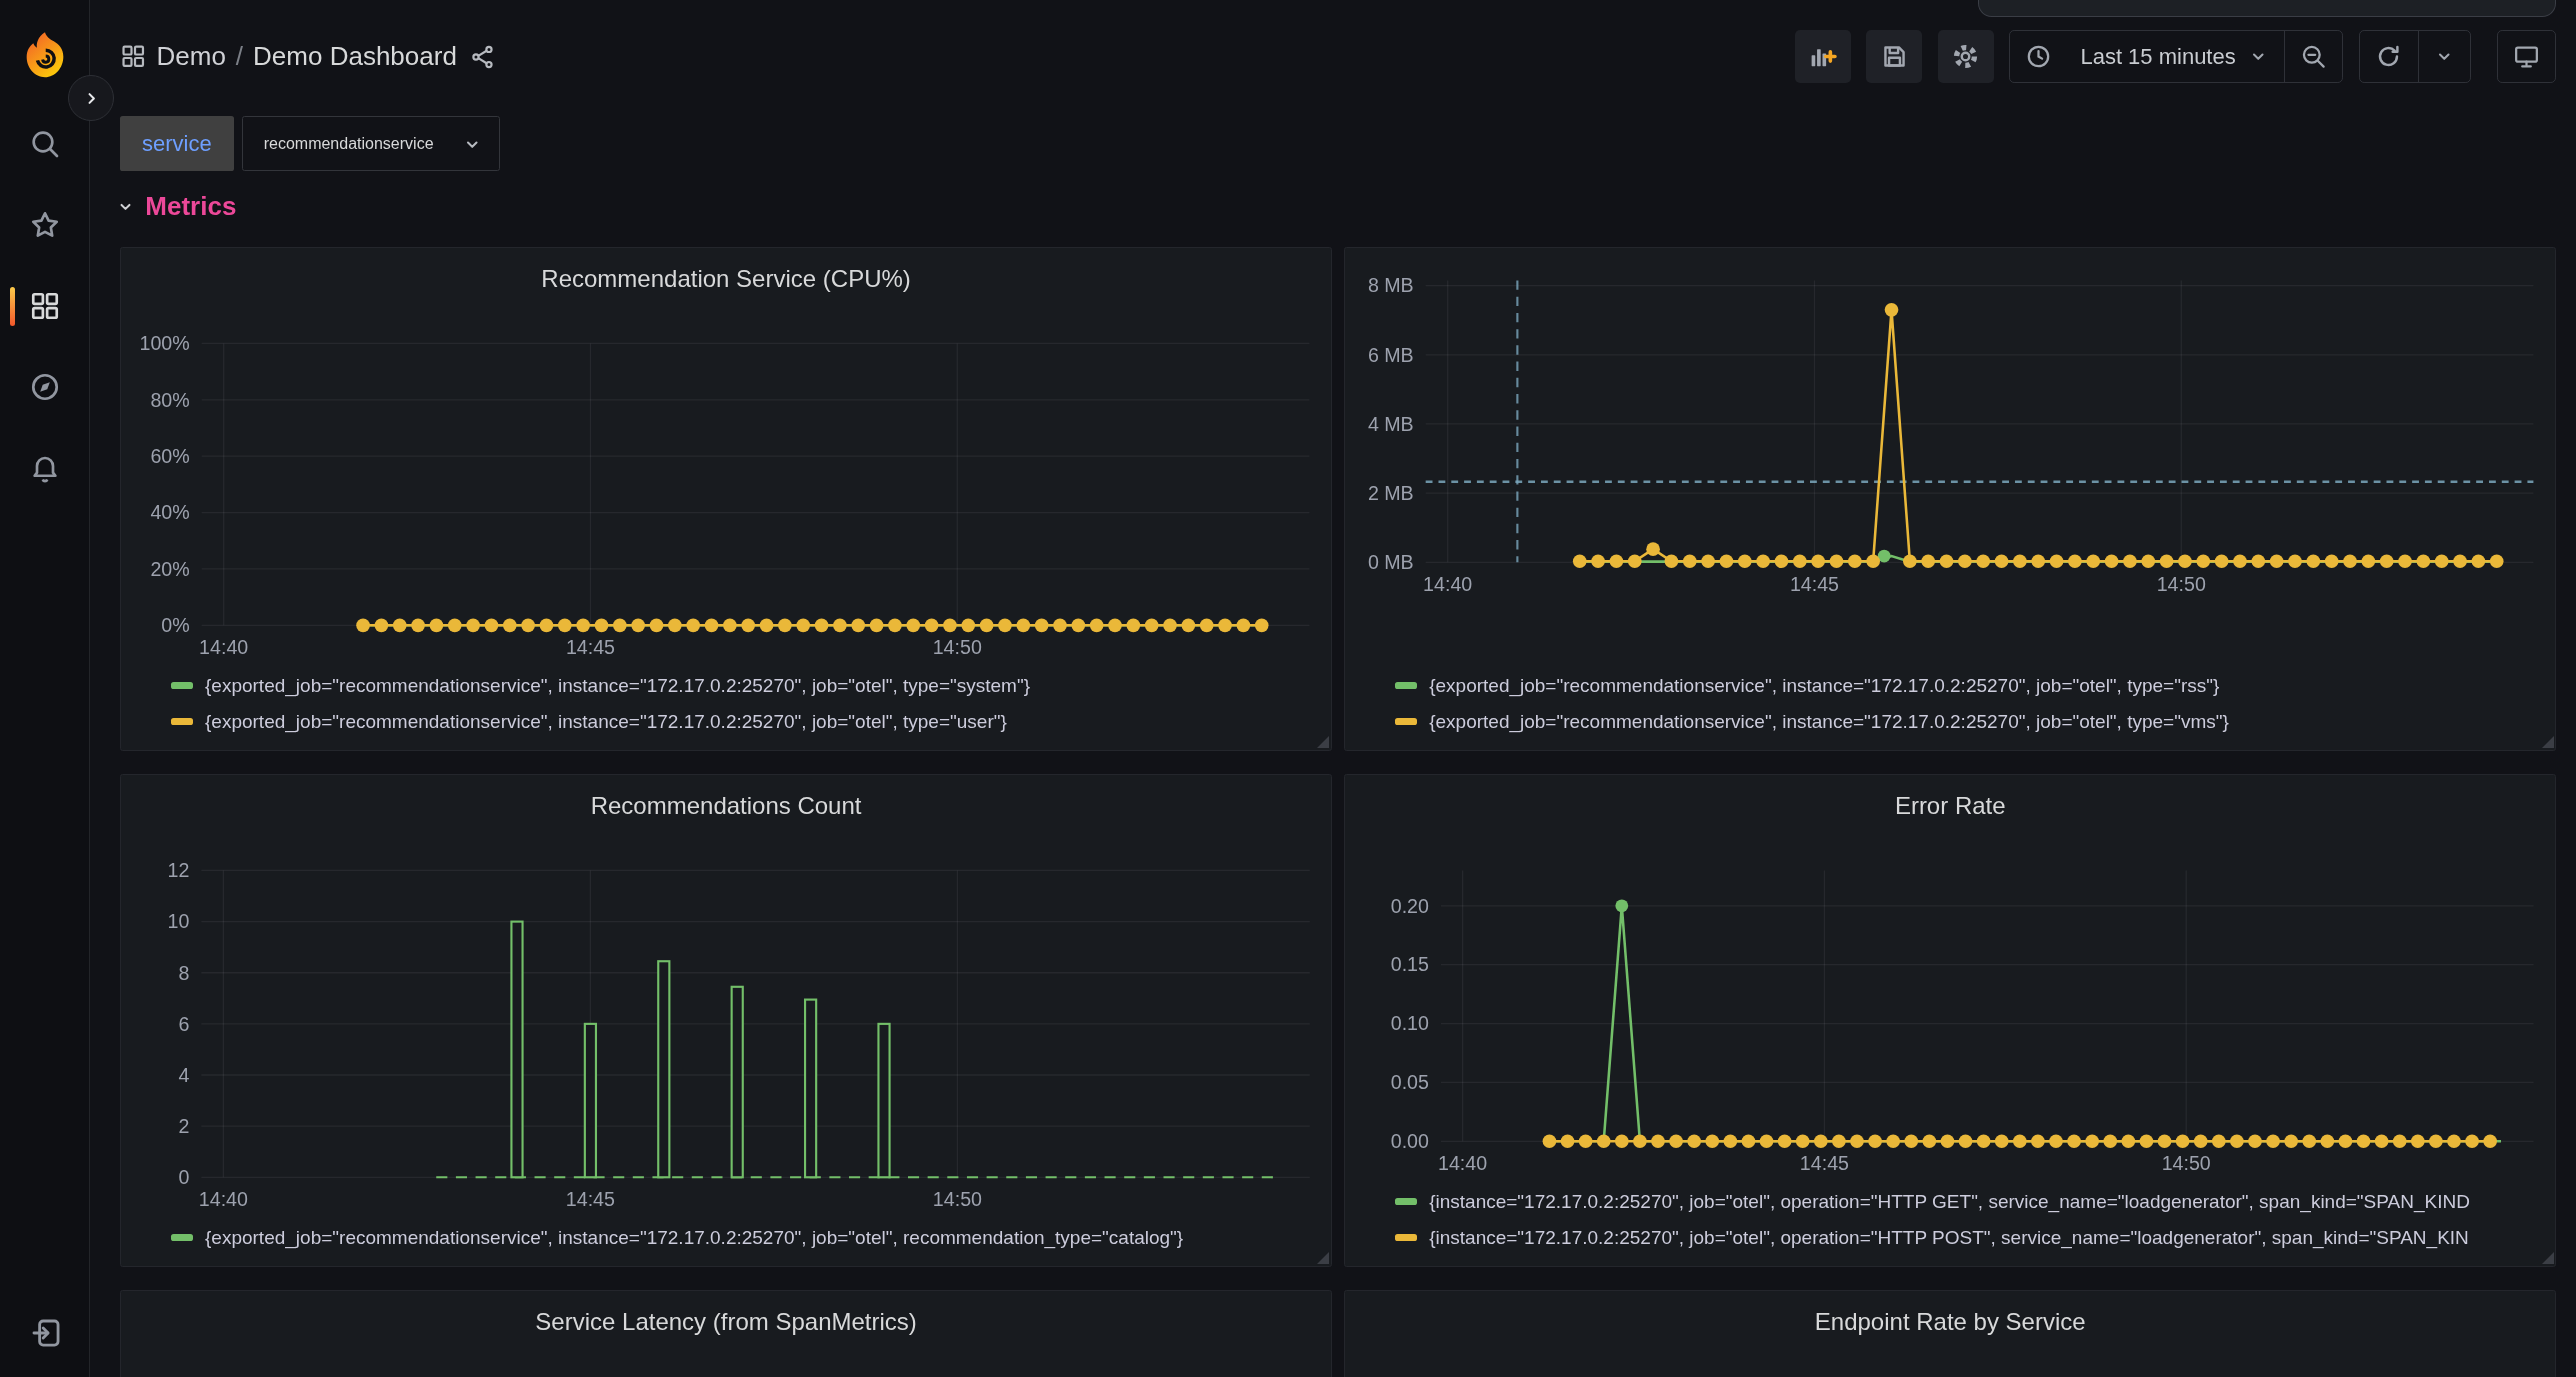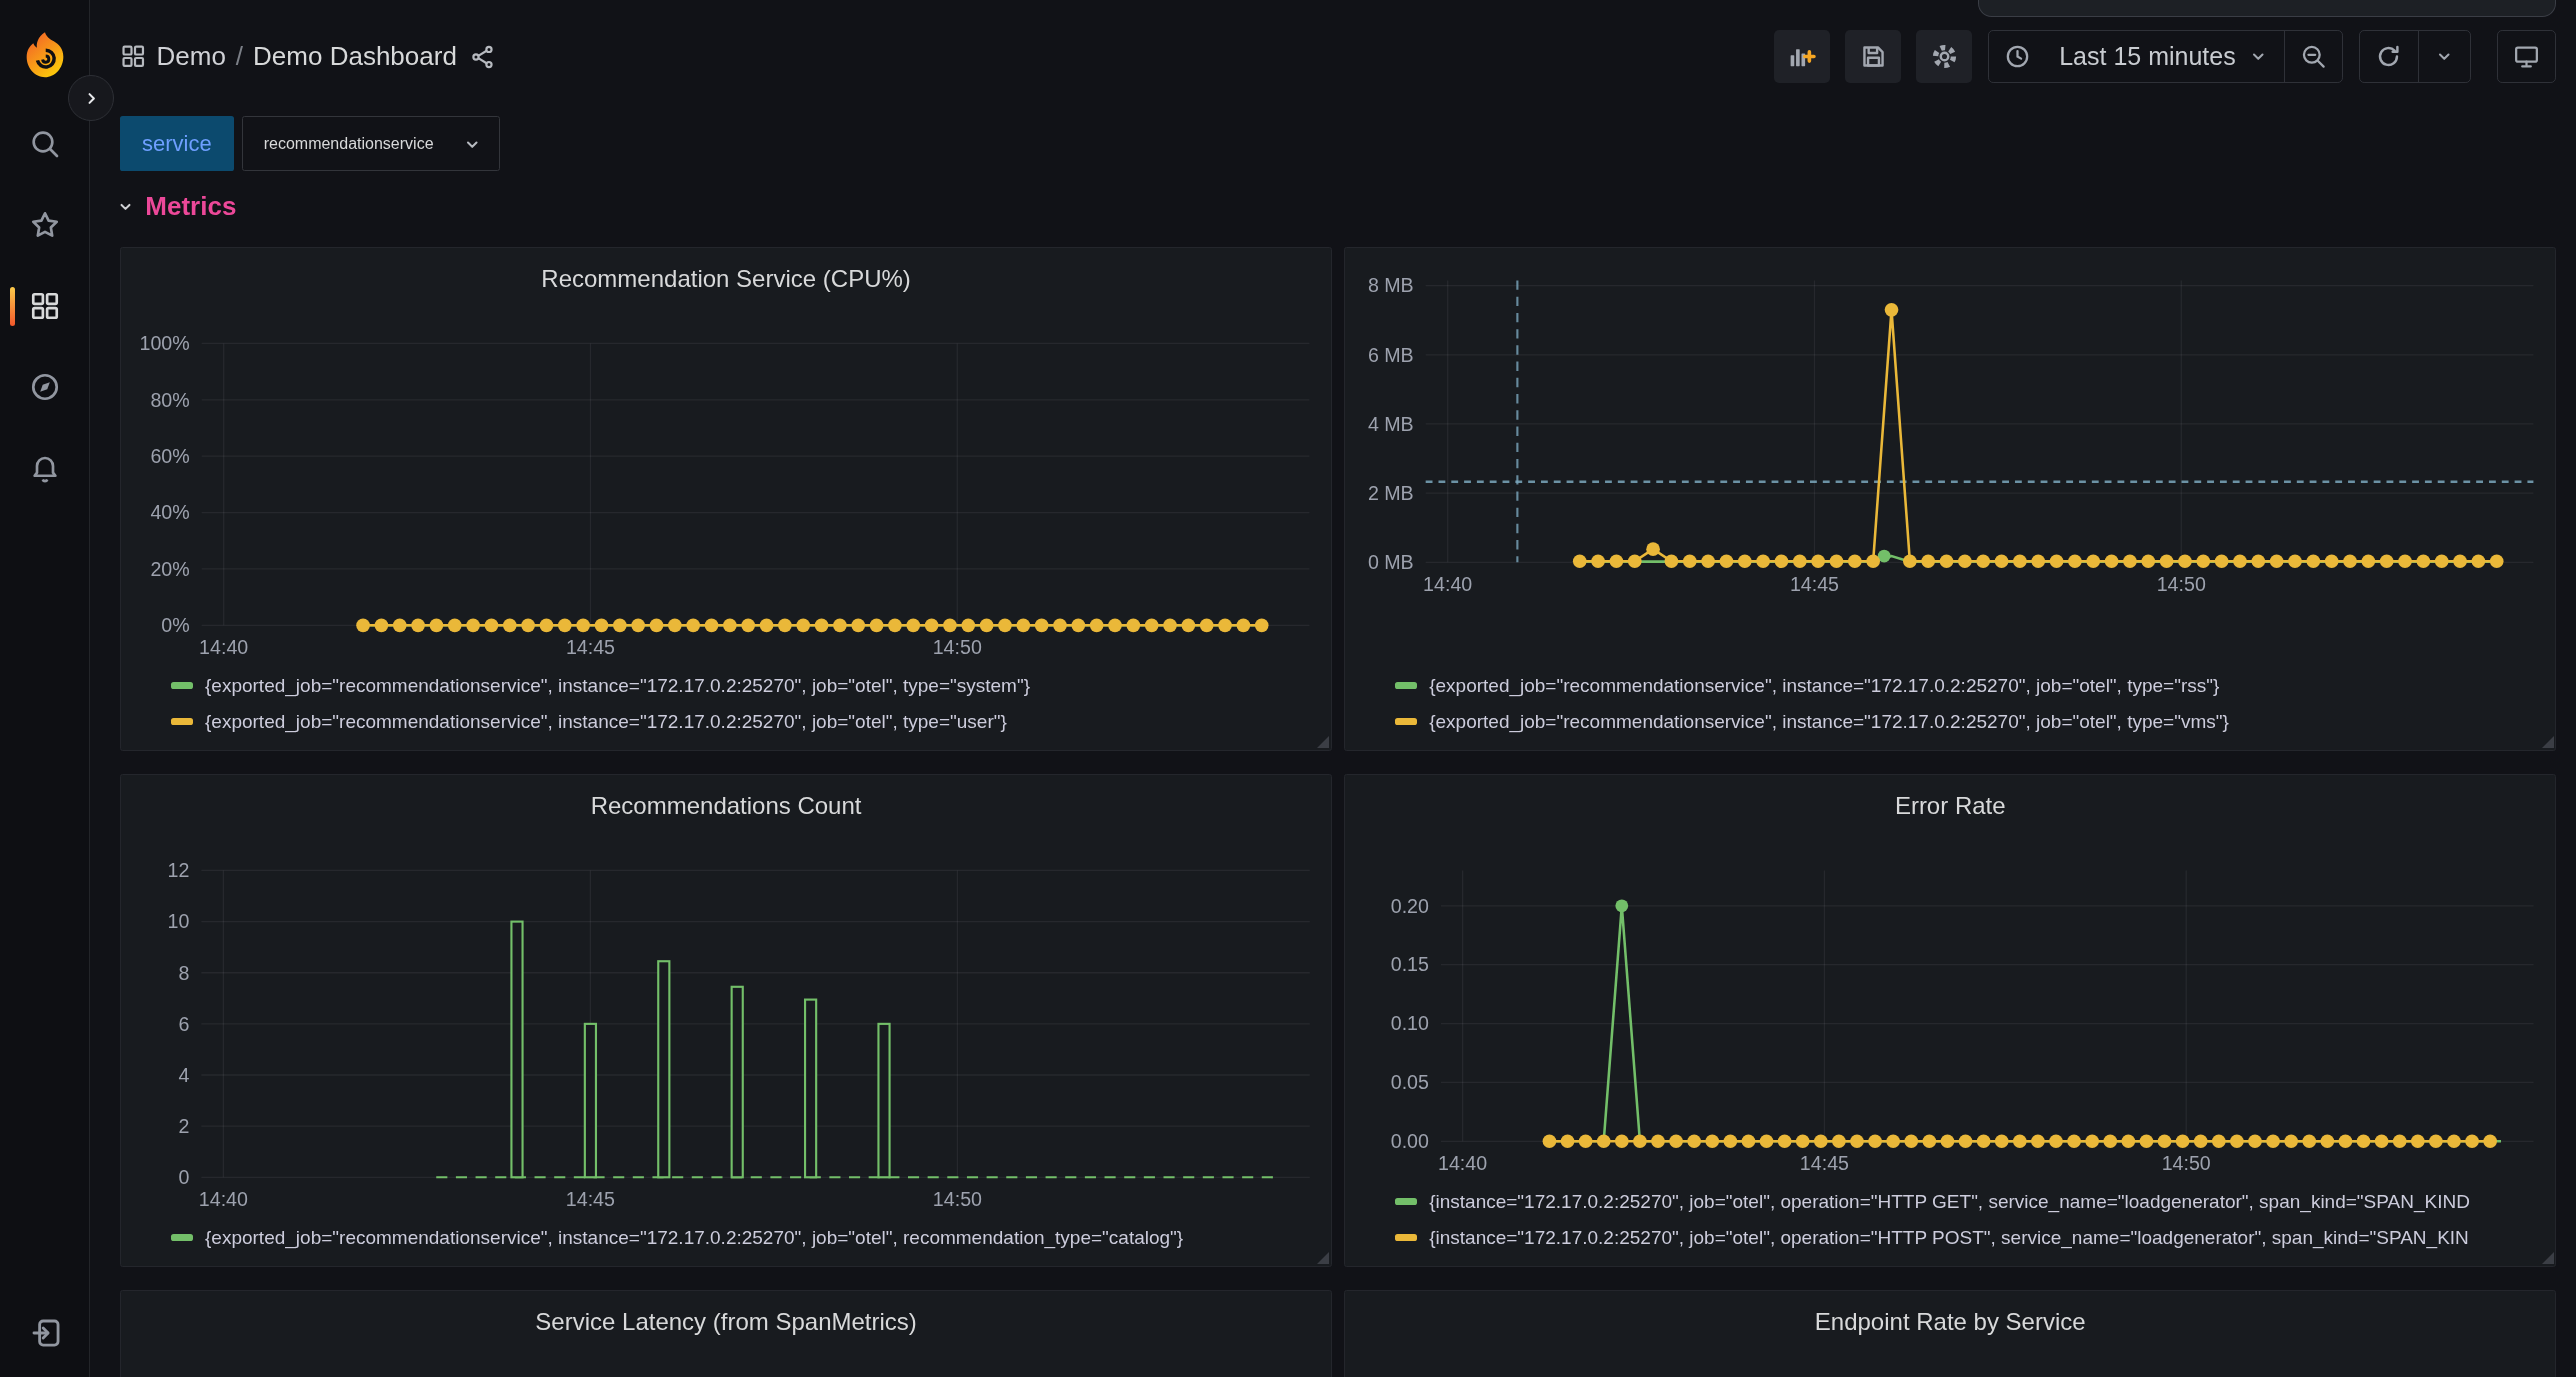--- a/index.html
+++ b/index.html
@@ -41,26 +41,26 @@
   .toolbar { display:flex; align-items:center; gap:15.4px; }
   .tb-btn { height:53px; min-width:56px; display:flex; align-items:center; justify-content:center;
     background:#1f2127; border-radius:5.1px; color:#a2a7b0; cursor:pointer; }
   .tb-btn svg { width:29px; height:29px; }
   .tb-group { display:flex; align-items:stretch; height:53px; border:0.9px solid #2f3138; border-radius:5.1px;
     color:#a2a7b0; }
   .tb-seg { display:flex; align-items:center; justify-content:center; padding:0 15.4px; cursor:pointer; }
   .tb-seg + .tb-seg { border-left:0.9px solid #2f3138; }
   .tb-seg svg { width:27px; height:27px; }
   .tb-seg .caret { width:20.5px; height:20.5px; }
-  .time-label { font-size:25px; color:#c9ccd1; margin:0 12px 0 28px; white-space:nowrap; }
+  .time-label { font-size:22px; color:#c9ccd1; margin:0 12px 0 28px; white-space:nowrap; }
   .kiosk-group { margin-left:10.3px; }
 
   
   .var-row { height:60px; padding:3.4px 0 0 30px; display:flex; align-items:flex-start; }
-  .var-chip { height:55px; display:flex; align-items:center; padding:16px 22px; background:#0c4a6e;
+  .var-chip { height:55px; display:flex; align-items:center; padding:16px 22px; background:#404040;
     border-radius:2.6px; color:#6E9FFF; font-size:22px; font-weight:500; }
   .var-select { height:55px; display:flex; align-items:center; gap:28px; margin-left:8.5px;
     padding:0 17px 0 20.5px; background:#111217; border:0.9px solid #33353b; border-radius:2.6px;
     color:#d8d9da; font-size:16px; cursor:pointer; }
   .var-select .caret { width:20.5px; height:20.5px; color:#b7bac0; }
 
   .section-row { height:67px; display:flex; align-items:center; gap:10.3px; padding-left:26px;
     font-size:26px; font-weight:700; color:#ec4899; cursor:pointer; }
   .section-row .caret { width:19px; height:19px; color:#cfd0d4; }
 

